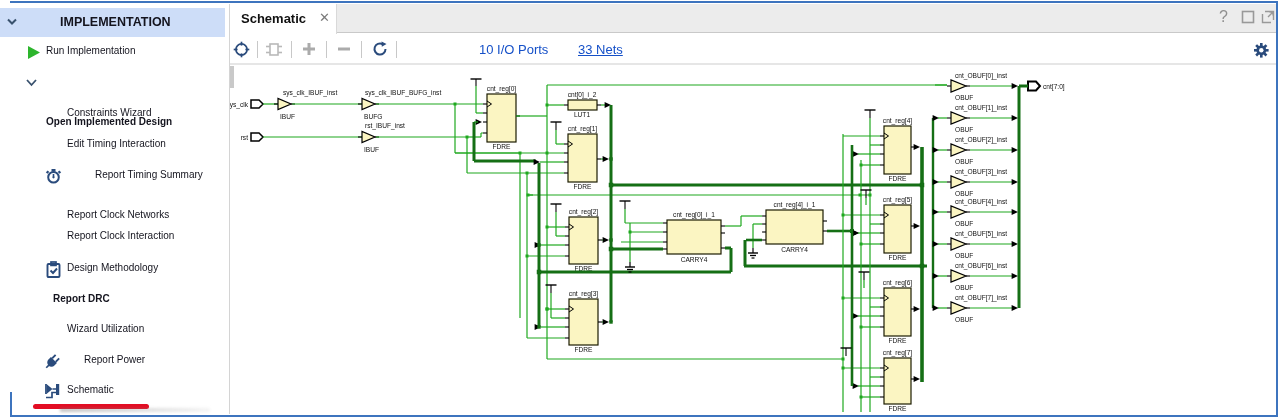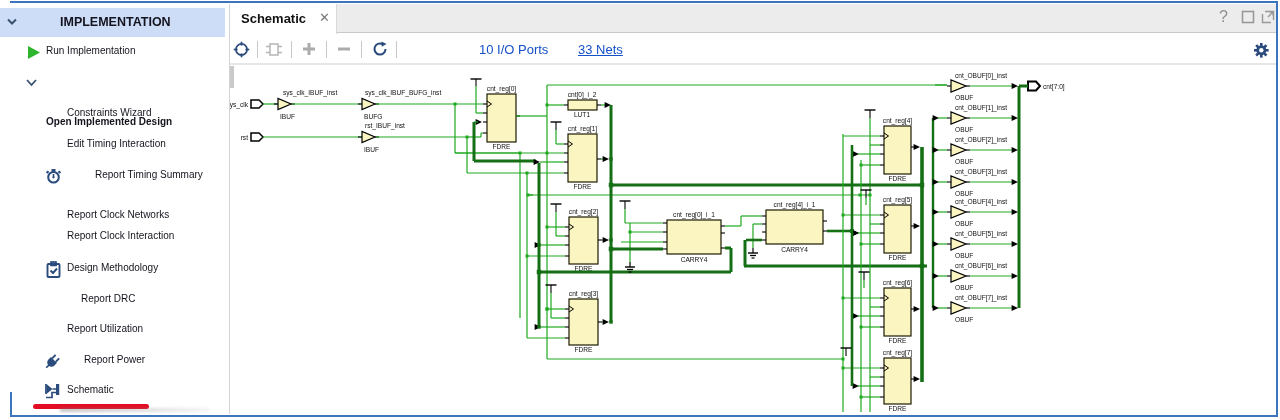--- a/index.html
+++ b/index.html
@@ -25,22 +25,22 @@
 <div class="pitem" style="left:24px;top:15px;font-weight:bold;z-index:8;font-size:12.5px;padding-left:36px;">IMPLEMENTATION</div>
 <div id="leftitems" style="position:absolute;z-index:8;left:0;top:0;">
 <div class="pitem" style="left:46px;top:45px;">Run Implementation</div>
 <div class="pitem" style="left:46px;top:76px;font-weight:bold;margin-top:40px;">Open Implemented Design</div>
 <div class="pitem" style="left:67px;top:107px;">Constraints Wizard</div>
 <div class="pitem" style="left:67px;top:138px;">Edit Timing Interaction</div>
 <div class="pitem" style="left:67px;top:169px;margin-left:28px;">Report Timing Summary</div>
 <div class="pitem" style="left:67px;top:200px;margin-top:9px;">Report Clock Networks</div>
 <div class="pitem" style="left:67px;top:230px;">Report Clock Interaction</div>
 <div class="pitem" style="left:67px;top:262px;">Design Methodology</div>
-<div class="pitem" style="left:81px;top:293px;">Report DRC</div>
-<div class="pitem" style="left:67px;top:323px;">Report Utilization</div>
+<div class="pitem" style="left:53px;top:293px;font-weight:bold;">Report DRC</div>
+<div class="pitem" style="left:67px;top:323px;">Wizard Utilization</div>
 <div class="pitem" style="left:84px;top:354px;">Report Power</div>
 <div class="pitem" style="left:67px;top:384px;">Schematic</div>
 <svg style="position:absolute;left:27px;top:45px;" width="14" height="15">
       <polygon points="1,1 13,7.5 1,14" fill="#2db52d"></polygon>
     </svg>
 <svg style="position:absolute;left:25px;top:77px;" width="13" height="11">
       <path d="M2 3 L6.5 8 L11 3" fill="none" stroke="#39526e" stroke-width="1.8"></path>
     </svg>
 <svg style="position:absolute;left:45px;top:168px;" width="17" height="17" viewBox="0 0 17 17">
 <circle cx="8.5" cy="9.3" r="5.3" fill="none" stroke="#2a4b7c" stroke-width="2"></circle>

